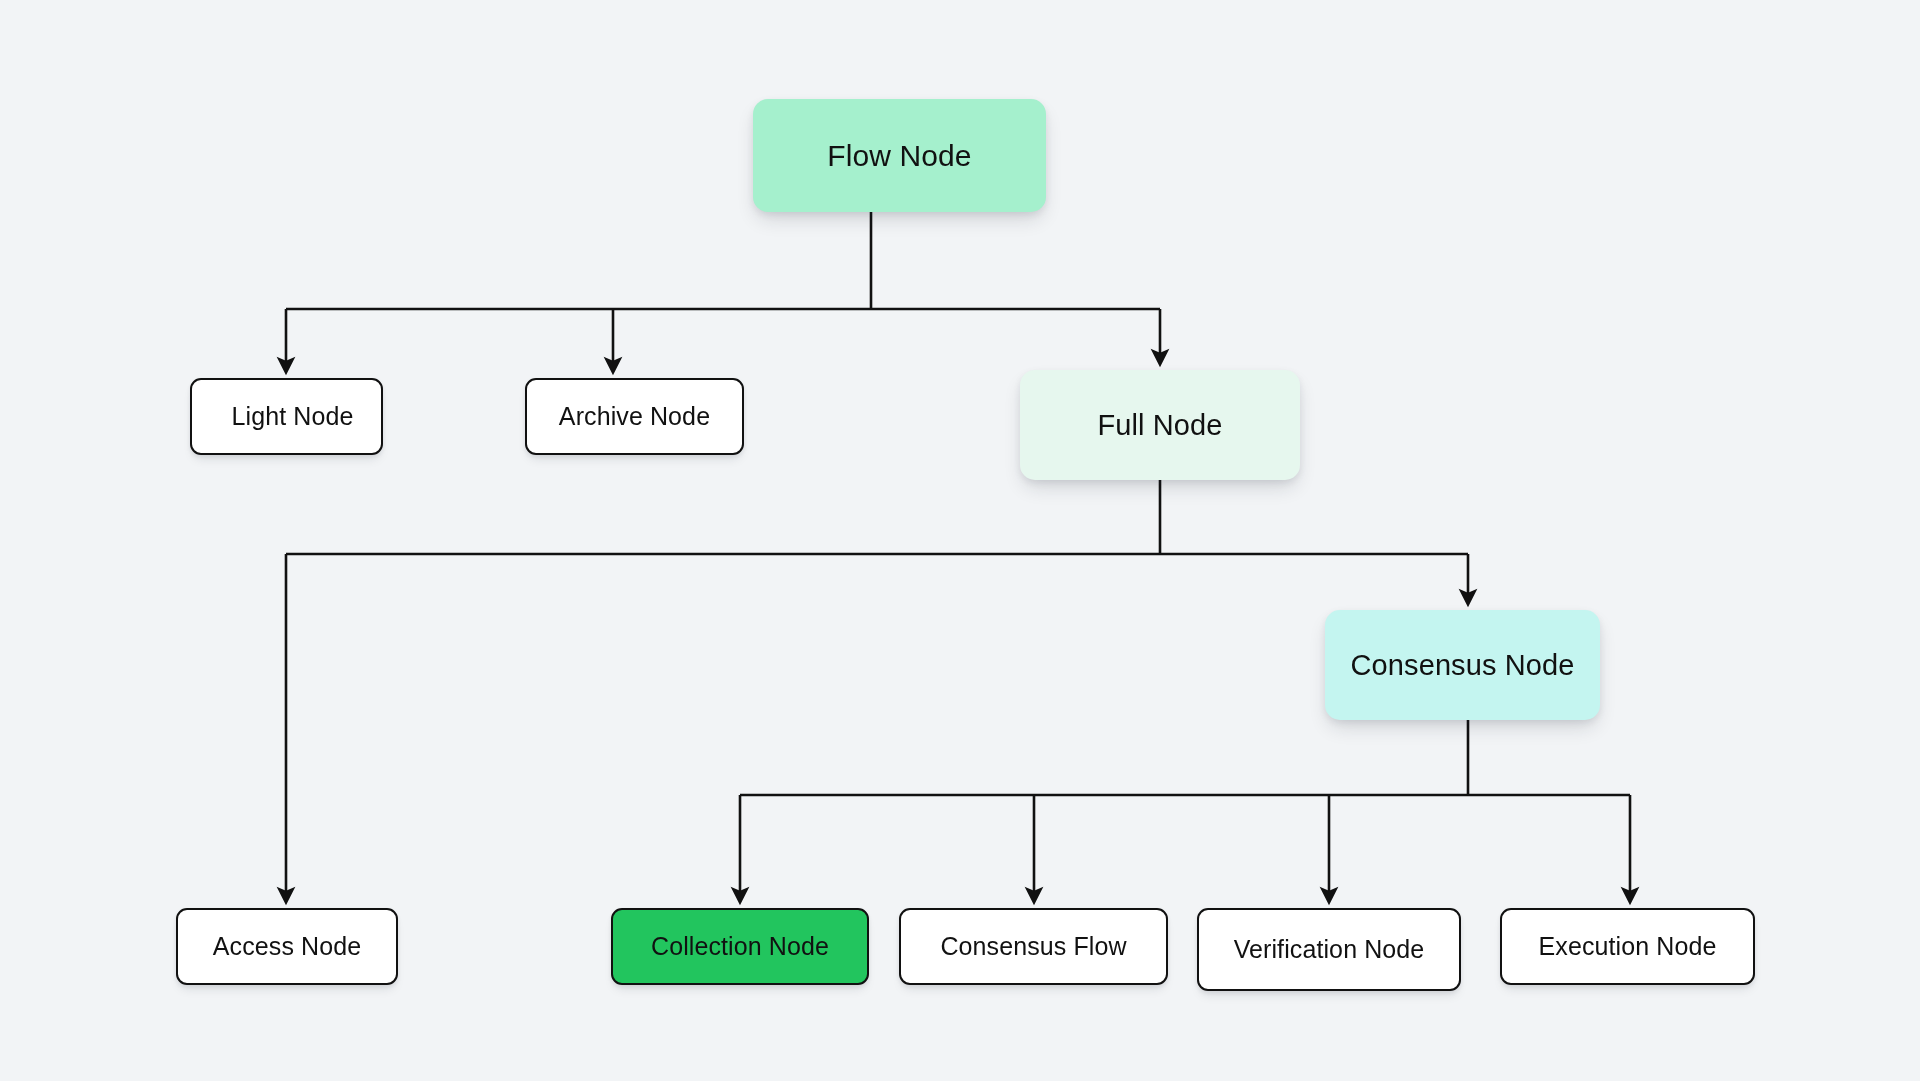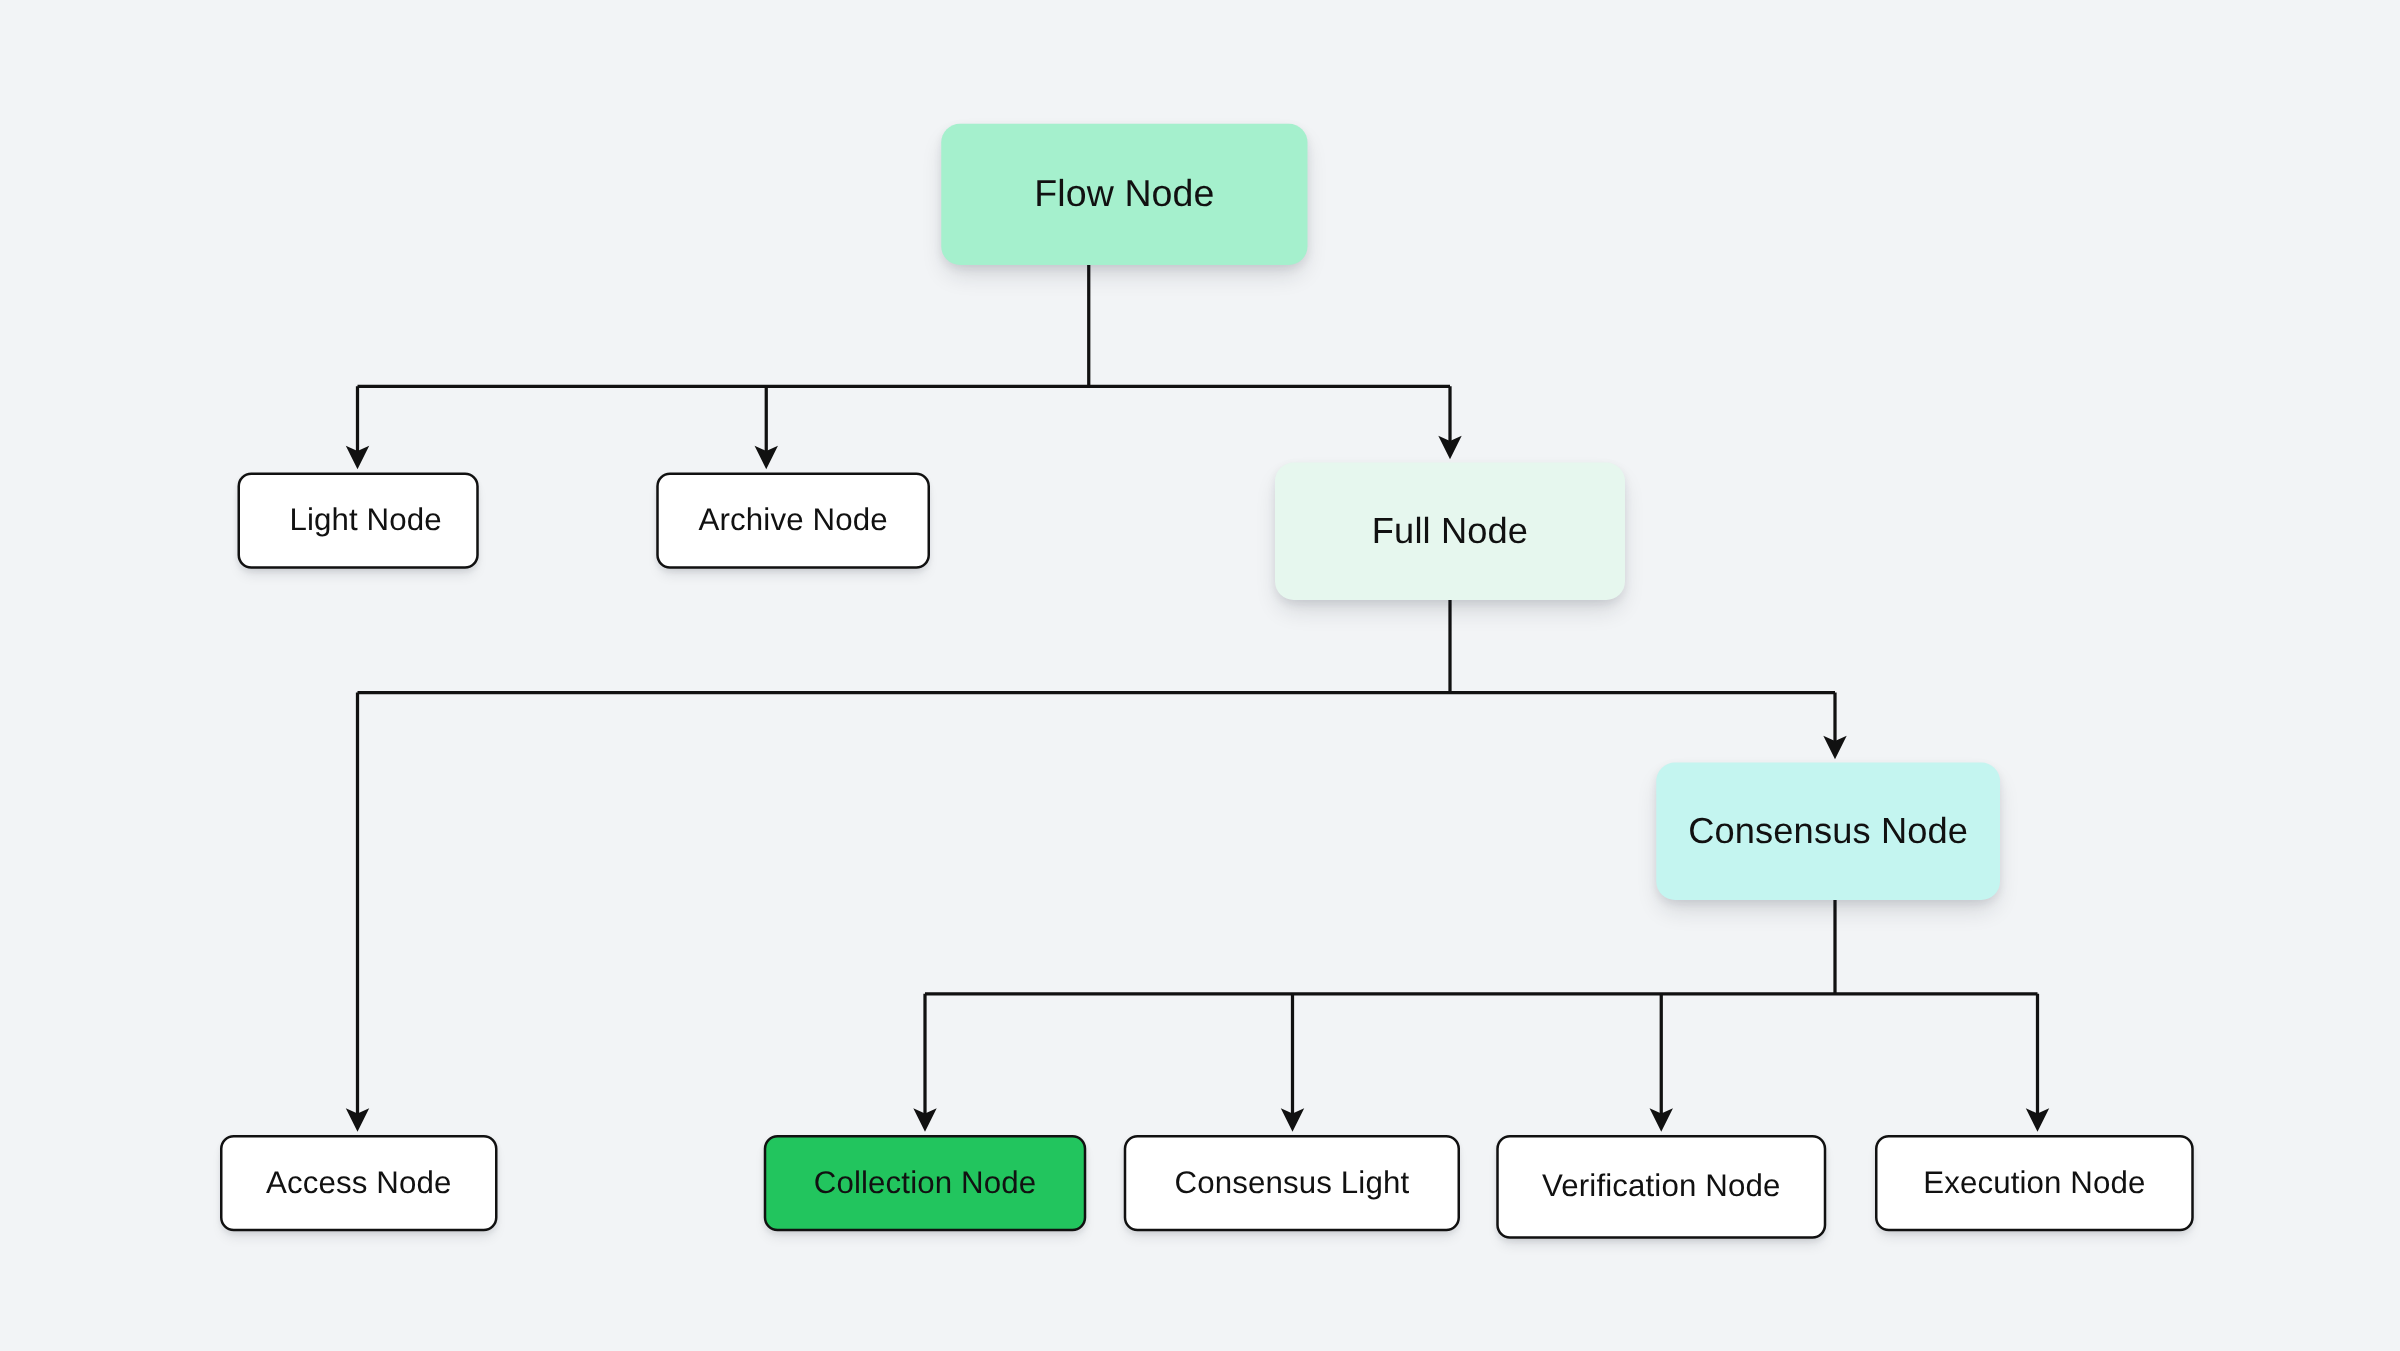--- a/index.html
+++ b/index.html
@@ -101,19 +101,19 @@
   <div class="node leaf" id="n-archive-node" style="left: 504px; top: 378px; width: 219px; height: 77px; background: rgb(255, 255, 255); margin-left: 21px;">Archive Node</div>
 
   <div class="node leaf" id="n-access-node" style="left: 176px; top: 908px; width: 222px; height: 77px; background: rgb(255, 255, 255);">Access Node</div>
 
   <div class="node tinted branch" id="n-full-node" style="left: 1020px; top: 370px; width: 280px; height: 110px; background: rgb(230, 247, 238);">Full Node</div>
 
   <div class="node tinted branch" id="n-validator-node" style="left: 1325px; top: 610px; width: 275px; height: 110px; background: rgb(196, 245, 240);">Consensus Node</div>
 
   <div class="node leaf" id="n-collection-node" style="left: 611px; top: 908px; width: 258px; height: 77px; background: #22c55e;">Collection Node</div>
 
-  <div class="node leaf" id="n-consensus-node" style="left: 899px; top: 908px; width: 269px; height: 77px; background: rgb(255, 255, 255);">Consensus Light</div>
+  <div class="node leaf" id="n-consensus-node" style="left: 899px; top: 908px; width: 269px; height: 77px; background: rgb(255, 255, 255);">Consensus Flow</div>
 
   <div class="node leaf" id="n-verification-node" style="left: 1197px; top: 908px; width: 264px; height: 83px; background: rgb(255, 255, 255);">Verification Node</div>
 
   <div class="node leaf" id="n-execution-node" style="left: 1500px; top: 908px; width: 255px; height: 77px; background: rgb(255, 255, 255);">Execution Node</div>
 
 </div>
 
 </body></html>

